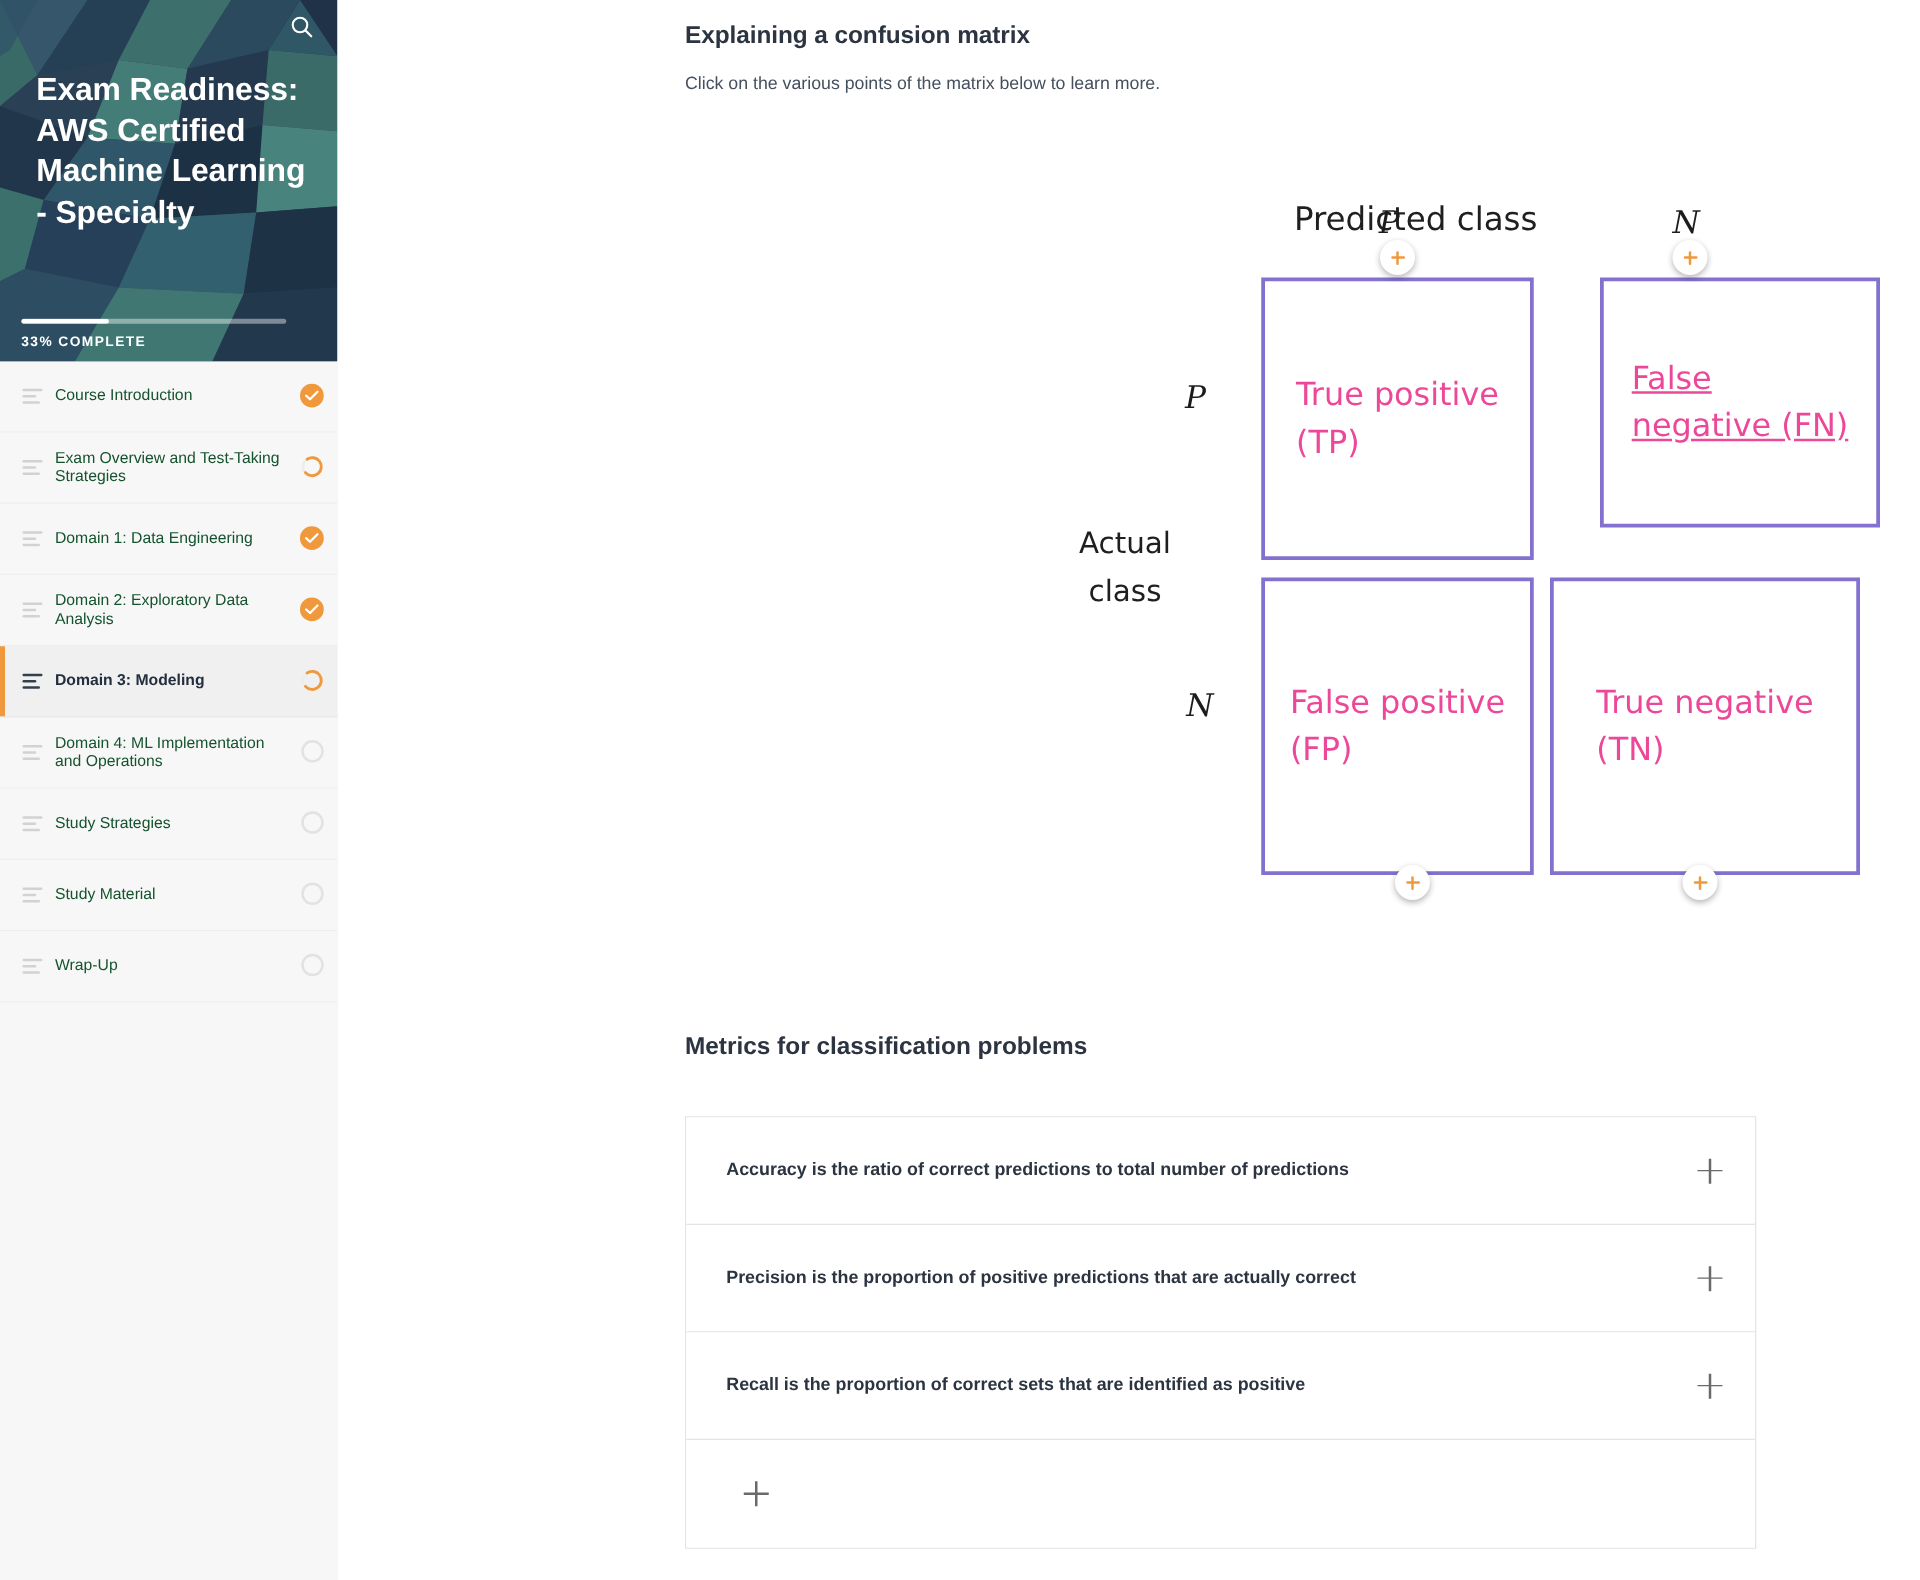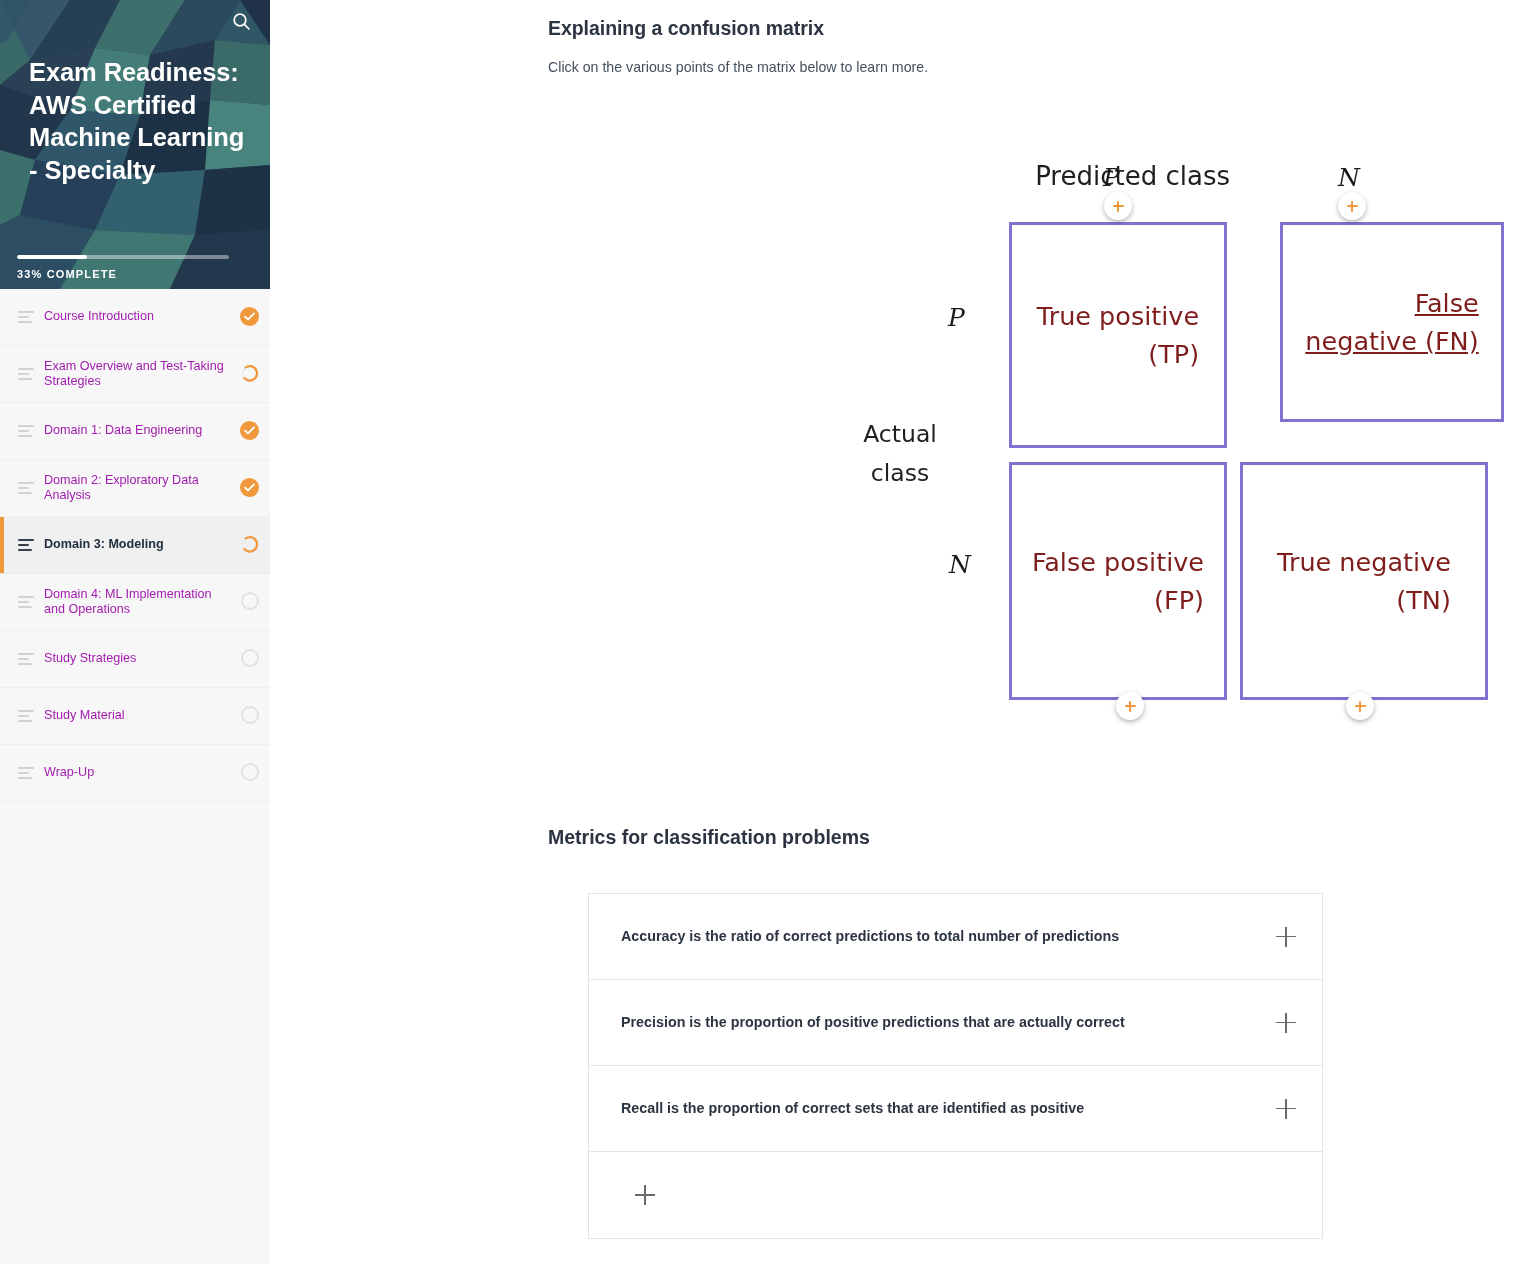--- a/index.html
+++ b/index.html
@@ -121,21 +121,21 @@
   }
   .nav-lines i { display: block; height: 2px; background: #d2d2d2; border-radius: 1px; }
   .nav-lines i:nth-child(1) { width: 16px; }
   .nav-lines i:nth-child(2) { width: 11px; }
   .nav-lines i:nth-child(3) { width: 14px; }
   .nav-item.active .nav-lines i { background: #35404d; }
   .nav-label {
     flex: 1 1 auto;
     font-size: 12.6px;
     line-height: 15.5px;
-    color: #a21caf;
+    color: #14532d;
     padding-right: 8px;
   }
   .nav-item.active .nav-label { color: #232f3e; font-weight: bold; }
   .nav-status { flex: 0 0 auto; width: 20px; height: 20px; position: relative; }
 
   .st-done {
     width: 19px; height: 19px; border-radius: 50%;
     background: #f0983c;
     display: flex; align-items: center; justify-content: center;
   }
@@ -210,25 +210,25 @@
   #tick-row-p { left: 408px; top: 193px; }
   #tick-row-n { left: 409px; top: 440px; }
 
   .mx-cell {
     position: absolute;
     border: 3px solid #8370cf;
     background: #ffffff;
     display: flex;
     align-items: center;
     justify-content: center;
-    text-align: right;
+    text-align: left;
     font-family: "DejaVu Sans", sans-serif;
     font-size: 25.5px;
     line-height: 38px;
-    color: #7f1d1d;
+    color: #ec4899;
     cursor: pointer;
   }
   #cell-tp { left: 469px; top: 112px;  width: 218px; height: 226px; }
   #cell-fn { left: 740px; top: 112px;  width: 224px; height: 200px; text-decoration: underline; }
   #cell-fp { left: 469px; top: 352px;  width: 218px; height: 238px; }
   #cell-tn { left: 700px; top: 352px;  width: 248px; height: 238px; }
   .mx-cell span { display: block; padding: 0 6px; }
 
   .hotspot {
     position: absolute;
@@ -258,24 +258,23 @@
     position: absolute;
     left: 278px; top: 826px;
     margin: 0;
     font-size: 19.5px;
     font-weight: bold;
     color: #2b3440;
   }
   #accordion {
     position: absolute;
     left: 278px; top: 893px;
-    width: 735px;
+    width: 857px;
     border: 1px solid #e4e4e4;
     background: #ffffff;
-    margin-left: 40px;
   }
   .acc-item {
     display: flex;
     align-items: center;
     min-height: 86px;
     padding: 14px 26px 14px 32px;
     border-bottom: 1px solid #e4e4e4;
     cursor: pointer;
     background: #ffffff;
   }

